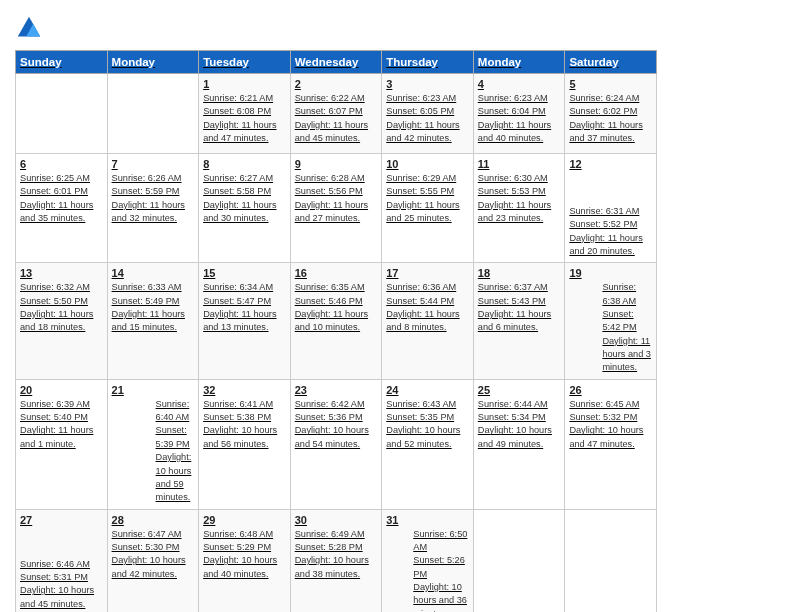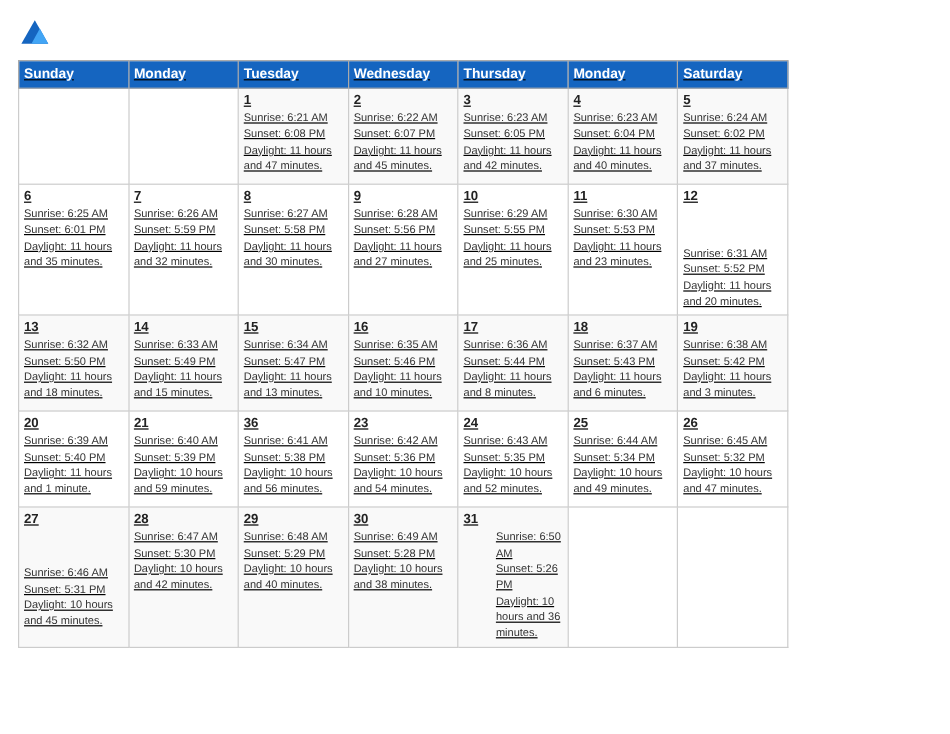--- a/index.html
+++ b/index.html
@@ -241,40 +241,40 @@
 Daylight: 11 hours and 8 minutes.</div>
           </td>
           <td>
             <div class="day-number">18</div>
             <div class="day-info" style="white-space: pre-line;">Sunrise: 6:37 AM
 Sunset: 5:43 PM
 Daylight: 11 hours and 6 minutes.</div>
           </td>
           <td>
             <div class="day-number">19</div>
-            <div class="day-info" style="white-space: pre-line;">Sunrise: 6:38 AM
+            <div class="day-info" style="white-space: pre-line; margin-left: 33px;">Sunrise: 6:38 AM
 Sunset: 5:42 PM
 Daylight: 11 hours and 3 minutes.</div>
           </td>
         </tr>
         <tr>
           <td>
             <div class="day-number">20</div>
             <div class="day-info" style="white-space: pre-line;">Sunrise: 6:39 AM
 Sunset: 5:40 PM
 Daylight: 11 hours and 1 minute.</div>
           </td>
           <td>
             <div class="day-number">21</div>
-            <div class="day-info" style="white-space: pre-line;">Sunrise: 6:40 AM
+            <div class="day-info" style="white-space: pre-line; margin-left: 44px;">Sunrise: 6:40 AM
 Sunset: 5:39 PM
 Daylight: 10 hours and 59 minutes.</div>
           </td>
           <td>
-            <div class="day-number">36</div>
+            <div class="day-number">32</div>
             <div class="day-info" style="white-space: pre-line;">Sunrise: 6:41 AM
 Sunset: 5:38 PM
 Daylight: 10 hours and 56 minutes.</div>
           </td>
           <td>
             <div class="day-number">23</div>
             <div class="day-info" style="white-space: pre-line;">Sunrise: 6:42 AM
 Sunset: 5:36 PM
 Daylight: 10 hours and 54 minutes.</div>
           </td>

